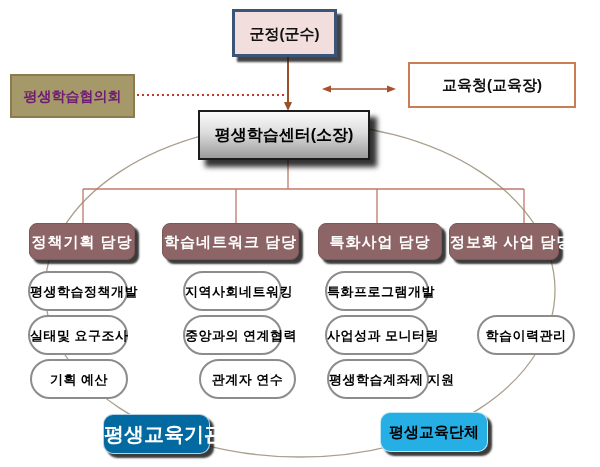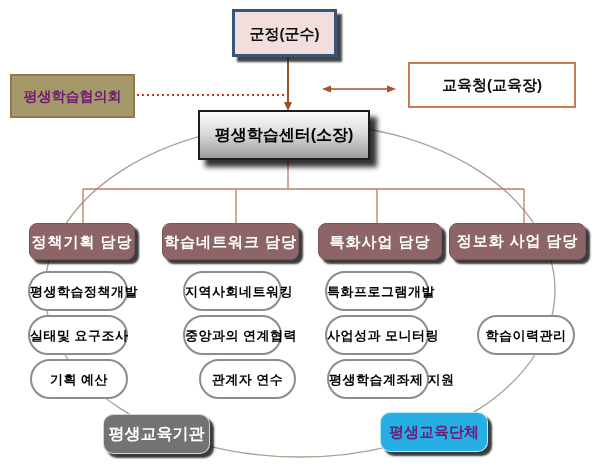--- a/index.html
+++ b/index.html
@@ -23,40 +23,40 @@
   .b-center{left:198px;top:110px;width:172px;height:50px;line-height:46px;font-size:16px;color:#000;
     background:linear-gradient(to bottom,#fbfbfb 0%,#dcdcdc 45%,#9c9c9c 100%);
     border:2px solid #1c1c1c;box-shadow:7px 7px 5px rgba(0,0,0,.8);}
   
   .dept{top:223px;height:37px;line-height:35px;font-size:15px;color:#fff;letter-spacing:1px;
     background:#8D6566;border:1px solid #7b5758;border-radius:8px;
     box-shadow:4px 4px 2px rgba(25,25,25,.85);}
   .dept1{left:29px;width:106px;}
   .dept2{left:162px;width:137px;}
   .dept3{left:318px;width:124px;}
-  .dept4{left:449px;width:137px;font-family:Liberation Serif, serif;}
+  .dept4{left:449px;width:110px;}
   
   .oval{height:40px;line-height:38px;font-size:13px;color:#000;letter-spacing:.5px;
     background:#ffffff;border:2px solid #8c8c8c;border-radius:22px;}
   .o11{left:28px;top:271px;width:100px;}
   .o12{left:28px;top:315px;width:100px;}
   .o13{left:30px;top:359px;width:98px;}
   .o21{left:183px;top:271px;width:99px;}
   .o22{left:183px;top:315px;width:99px;}
   .o23{left:199px;top:359px;width:97px;}
   .o31{left:325px;top:271px;width:104px;}
   .o32{left:325px;top:315px;width:104px;}
   .o33{left:327px;top:359px;width:102px;}
   .o41{left:470px;top:271px;width:101px;}
   .o42{left:477px;top:315px;width:98px;}
   
-  .b-green{left:103px;top:414px;width:107px;height:40px;line-height:38px;font-size:16px;color:#fff;
-    background:#737373;border:1px solid rgba(255,255,255,.7);border-radius:10px;
+  .b-green{left:103px;top:414px;width:107px;height:40px;line-height:38px;font-size:20px;color:#fff;
+    background:#0369a1;border:1px solid rgba(255,255,255,.7);border-radius:10px;
     box-shadow:4px 4px 2px rgba(25,25,25,.85);}
-  .b-blue{left:380px;top:412px;width:108px;height:40px;line-height:38px;font-size:15px;color:#701a75;
+  .b-blue{left:380px;top:412px;width:108px;height:40px;line-height:38px;font-size:15px;color:#000000;
     background:#26AFE4;border:1px solid rgba(255,255,255,.7);border-radius:10px;
     box-shadow:4px 4px 2px rgba(25,25,25,.85);}
 </style>
 </head>
 <body>
 
 <div class="stage">
 
   <svg width="600" height="467" viewBox="0 0 600 467">
 

